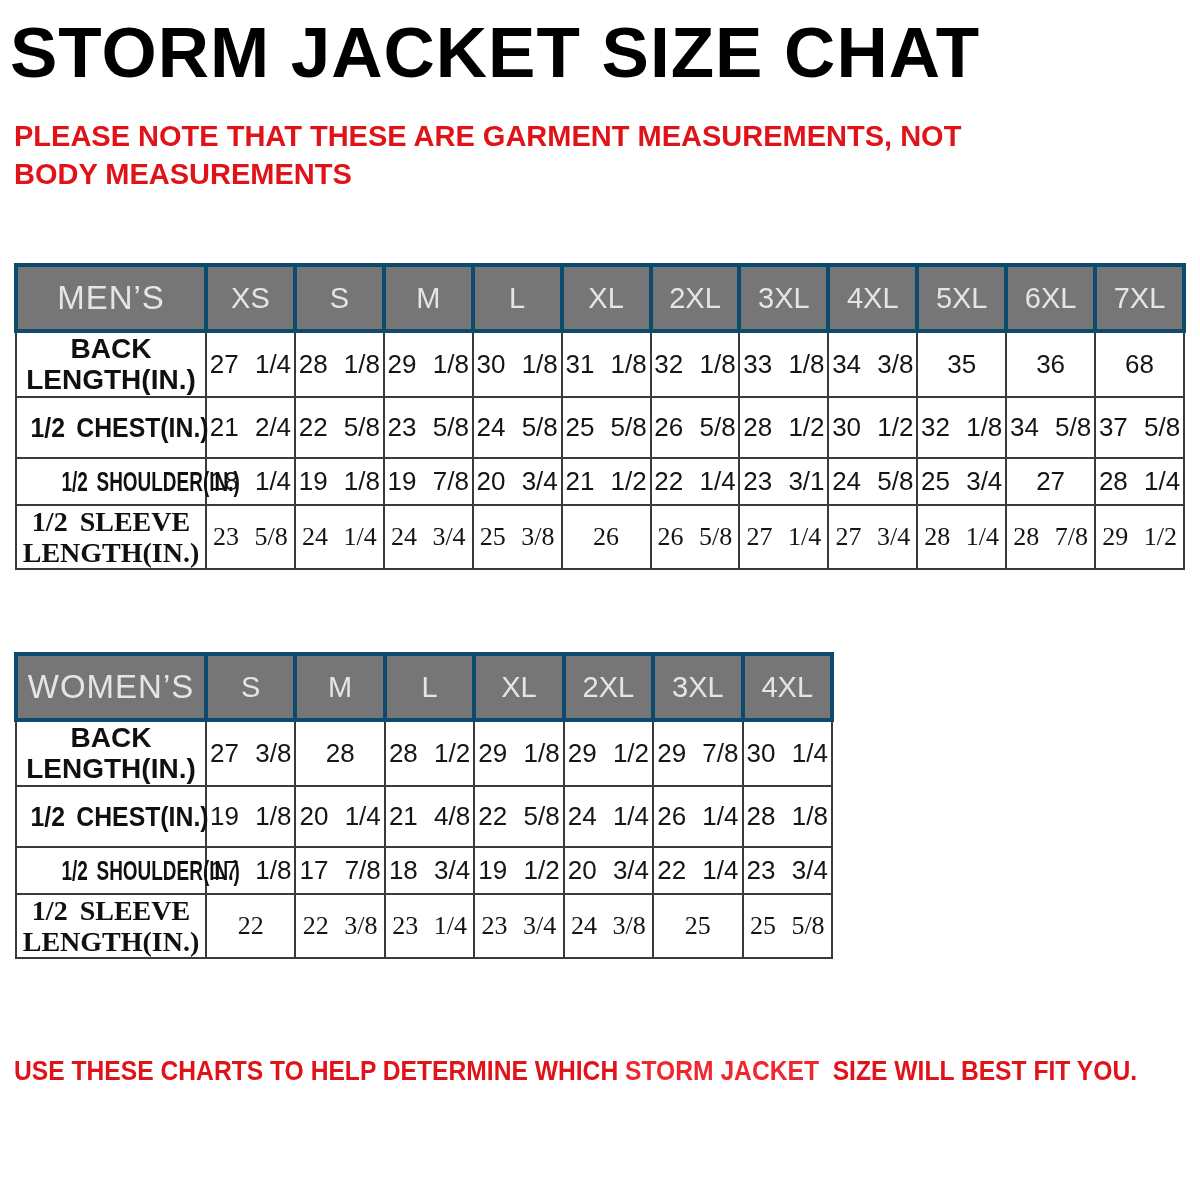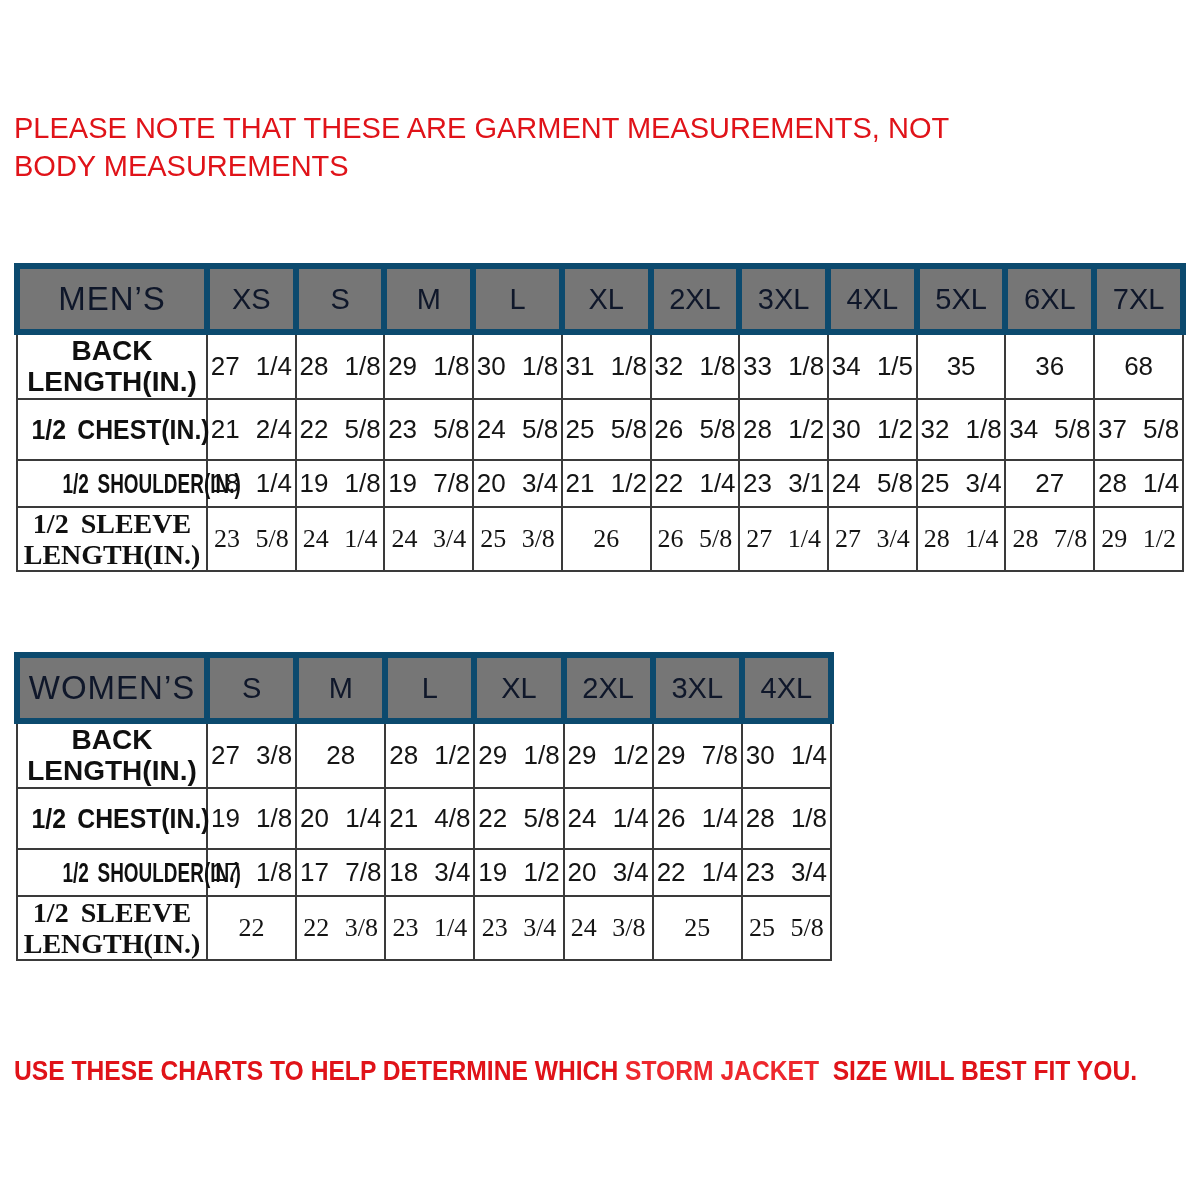--- a/index.html
+++ b/index.html
@@ -5,57 +5,58 @@
   html,body{margin:0;padding:0;background:#fff;}
   .page{
     position:relative;width:1200px;height:1200px;background:#ffffff;overflow:hidden;
     font-family:"Liberation Sans", sans-serif;
   }
   .title{
     position:absolute;left:10px;top:12px;margin:0;
     font-size:71px;font-weight:bold;color:#000;letter-spacing:1px;white-space:nowrap;
   }
   .note{
-    position:absolute;left:14px;top:110px;width:960px;
-    font-size:29px;font-weight:normal;line-height:1.3;color:var(--accent-red,#e01319);
+    position:absolute;left:14px;top:118px;width:960px;
+    font-size:29px;font-weight:bold;line-height:1.3;color:var(--accent-red,#e01319);
   }
   table.size-table{
     position:absolute;left:14px;border-collapse:collapse;table-layout:fixed;background:#fff;
   }
   #mens-table{top:263px;width:1172px;}
   #womens-table{top:652px;width:820px;}
   col.col-label{width:190px;}
   .size-table thead tr{height:66px;}
   .size-table tbody tr:nth-child(1){height:61px;}
   .size-table tbody tr:nth-child(2){height:61px;}
   .size-table tbody tr:nth-child(3){height:47px;}
   .size-table tbody tr:nth-child(4){height:64px;font-family:Liberation Serif, serif;}
   .size-table td{
     border:2px solid #3a3a3a;text-align:center;vertical-align:middle;padding:0 2px;
   }
   .size-table thead td{
-    background:var(--header-gray,#767676);color:#0f172a;font-size:29px;
-    border:6px solid #0c4a6e;
+    background:var(--header-gray,#767676);color:#e5e5e5;font-size:29px;
+    border:4px solid #0c4a6e;
   }
   .size-table thead td.hdr-label{font-size:33px;letter-spacing:1px;}
   .size-table tbody td.row-label{font-weight:bold;font-size:28px;line-height:1.12;word-spacing:5px;color:#101010;}
   .size-table tbody td.val{font-size:26px;color:#151515;word-spacing:9px;}
   .fitline{display:inline-block;white-space:nowrap;transform-origin:center center;}
   .footer{
     position:absolute;left:14px;top:1055px;
     font-size:28px;font-weight:bold;white-space:pre;color:var(--accent-red,#e01319);
     transform:scaleX(0.88);transform-origin:left center;
   }
   .footer .hl{color:var(--highlight-red,#ee282e);}
 </style>
 </head>
 <body>
 
 <div class="page">
 
+  <h1 class="title">STORM JACKET SIZE CHAT</h1>
 
   <div class="note">PLEASE NOTE THAT THESE ARE GARMENT MEASUREMENTS, NOT BODY MEASUREMENTS</div>
 
   <table id="mens-table" class="size-table">
       <colgroup>
         <col class="col-label">
         <col>
         <col>
         <col>
         <col>
@@ -89,21 +90,21 @@
             <div><span class="fitline">BACK</span></div>
             <div><span class="fitline">LENGTH(IN.)</span></div>
           </td>
           <td class="val">27 1/4</td>
           <td class="val">28 1/8</td>
           <td class="val">29 1/8</td>
           <td class="val">30 1/8</td>
           <td class="val">31 1/8</td>
           <td class="val">32 1/8</td>
           <td class="val">33 1/8</td>
-          <td class="val">34 1/5</td>
+          <td class="val">34 3/8</td>
           <td class="val">35</td>
           <td class="val">36</td>
           <td class="val">68</td>
         </tr>
         <tr>
           <td class="row-label">
             <div><span class="fitline" style="transform: scaleX(0.886);">1/2 CHEST(IN.)</span></div>
           </td>
           <td class="val">21 2/4</td>
           <td class="val">22 5/8</td>

